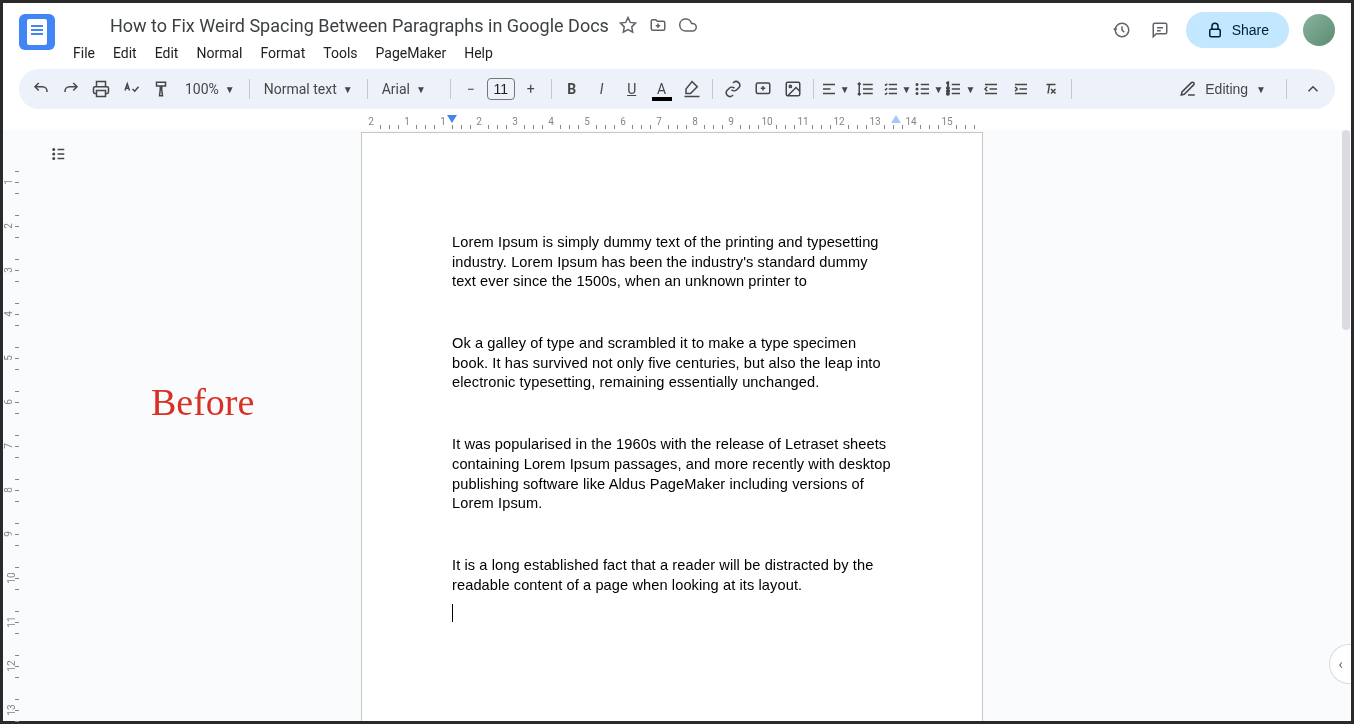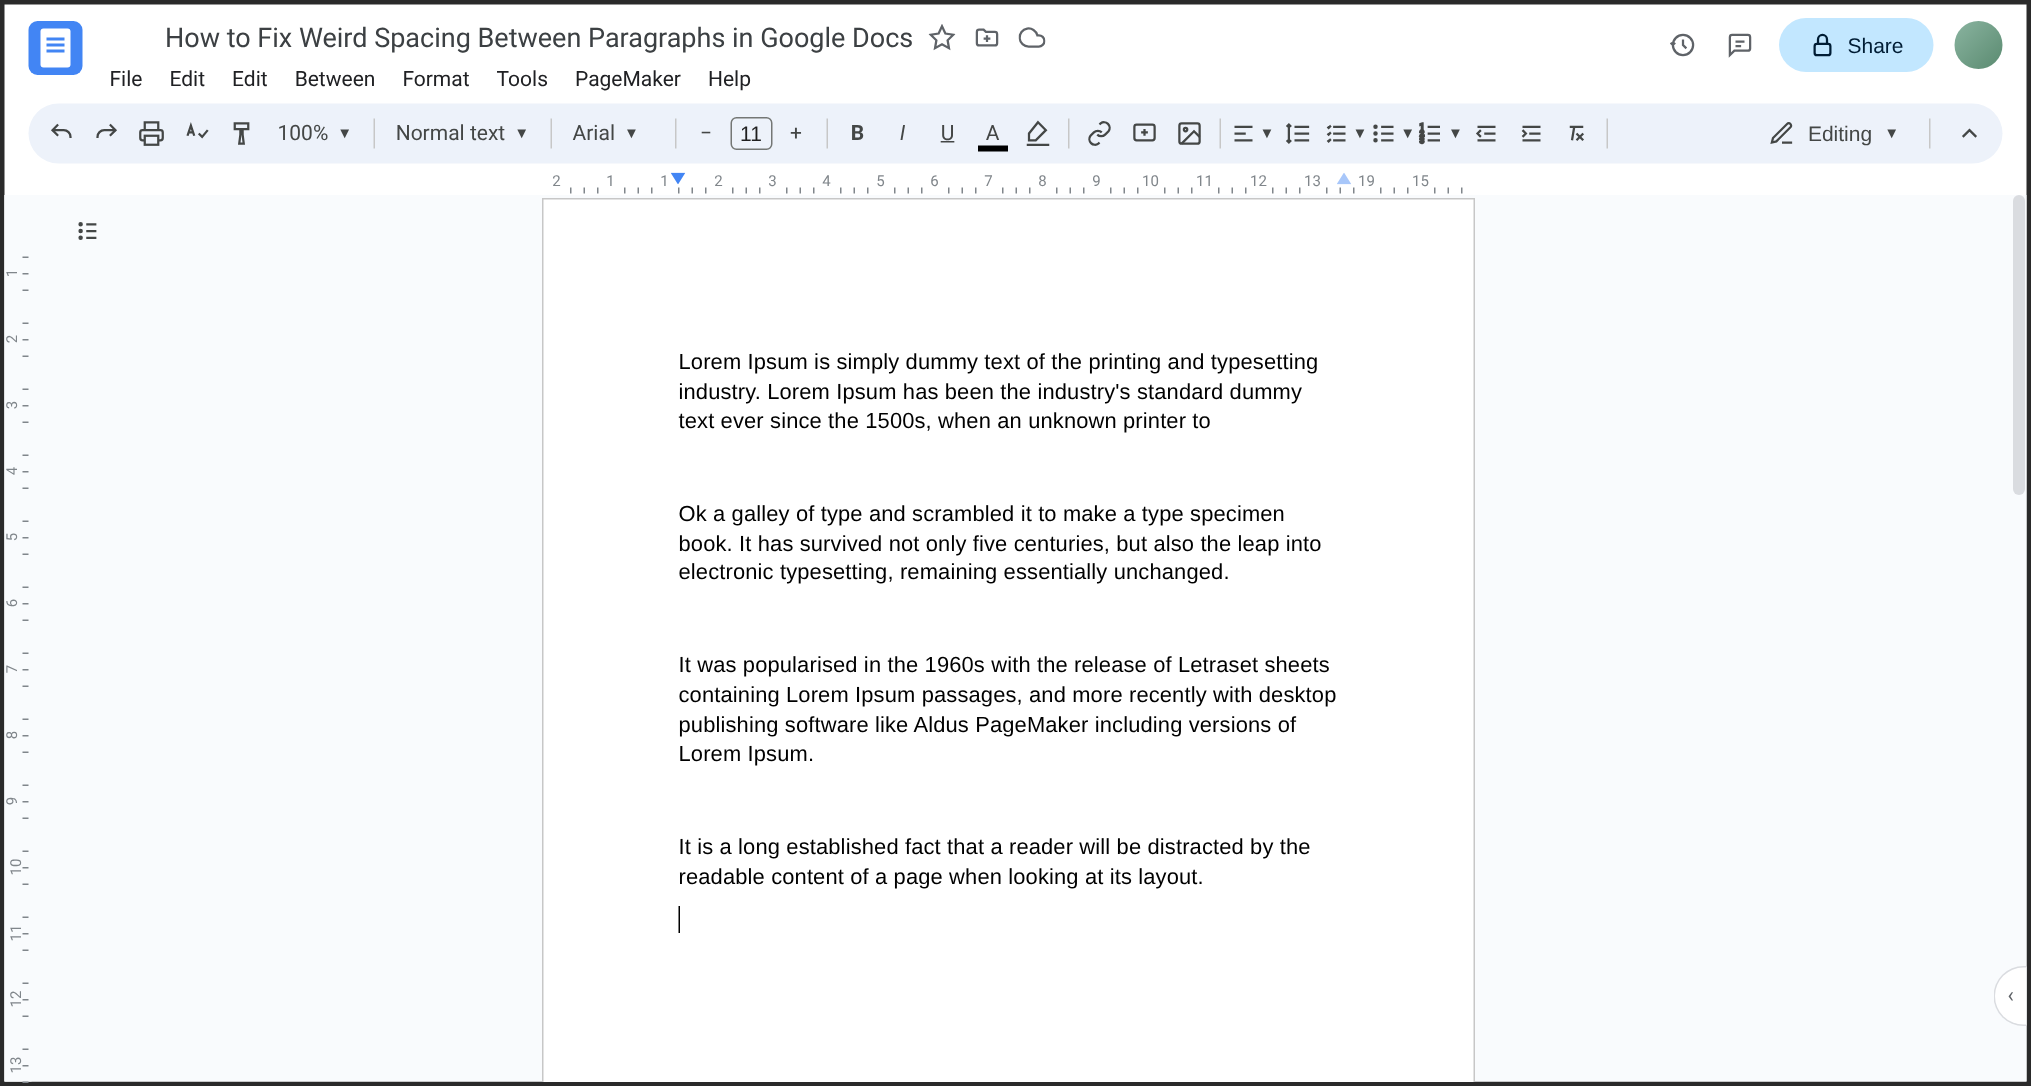--- a/index.html
+++ b/index.html
@@ -120,21 +120,21 @@
       <span>Share</span>
     </button>
     <div class="avatar"></div>
   </div>
 </div>
 
 <div class="menubar">
   <span class="menu-item">File</span>
   <span class="menu-item">Edit</span>
   <span class="menu-item">Edit</span>
-  <span class="menu-item">Between</span>
+  <span class="menu-item">Normal</span>
   <span class="menu-item">Format</span>
   <span class="menu-item">Tools</span>
   <span class="menu-item">PageMaker</span>
   <span class="menu-item">Help</span>
 </div>
 
 <div class="toolbar">
   <span class="tb-btn">
       <svg viewBox="0 0 24 24" fill="none" stroke="currentColor" stroke-width="2">
         <path d="M9 14L4 9l5-5"></path>
@@ -341,21 +341,21 @@
         <span class="ruler-tick" style="left: 458px;"></span>
         <span class="ruler-tick" style="left: 467px;"></span>
         <span class="ruler-num" style="left: 476px;">12</span>
         <span class="ruler-tick" style="left: 485px;"></span>
         <span class="ruler-tick" style="left: 494px;"></span>
         <span class="ruler-tick" style="left: 503px;"></span>
         <span class="ruler-num" style="left: 512px;">13</span>
         <span class="ruler-tick" style="left: 521px;"></span>
         <span class="ruler-tick" style="left: 530px;"></span>
         <span class="ruler-tick" style="left: 539px;"></span>
-        <span class="ruler-num" style="left: 548px;">19</span>
+        <span class="ruler-num" style="left: 548px;">14</span>
         <span class="ruler-tick" style="left: 557px;"></span>
         <span class="ruler-tick" style="left: 566px;"></span>
         <span class="ruler-tick" style="left: 575px;"></span>
         <span class="ruler-num" style="left: 584px;">15</span>
         <span class="ruler-tick" style="left: 593px;"></span>
         <span class="ruler-tick" style="left: 602px;"></span>
         <span class="ruler-tick" style="left: 611px;"></span>
       </div>
     </div>
   <div class="ruler-indent-left">
@@ -430,19 +430,20 @@
       </svg>
     </div>
   <div class="doc-area">
     <div class="page">
       <p class="para">Lorem Ipsum is simply dummy text of the printing and typesetting industry. Lorem Ipsum has been the industry's standard dummy text ever since the 1500s, when an unknown printer to</p>
       <p class="para">Ok a galley of type and scrambled it to make a type specimen book. It has survived not only five centuries, but also the leap into electronic typesetting, remaining essentially unchanged.</p>
       <p class="para">It was popularised in the 1960s with the release of Letraset sheets containing Lorem Ipsum passages, and more recently with desktop publishing software like Aldus PageMaker including versions of Lorem Ipsum.</p>
       <p class="para" style="margin-bottom:8px">It is a long established fact that a reader will be distracted by the readable content of a page when looking at its layout.</p>
       <span class="cursor"></span>
     </div>
+    <div class="annotation">Before</div>
   </div>
 </div>
 
 <div class="scrollbar-v">
     <div class="scroll-thumb-v"></div>
   </div>
 <div class="side-panel-toggle">‹</div>
 
 </body></html>

